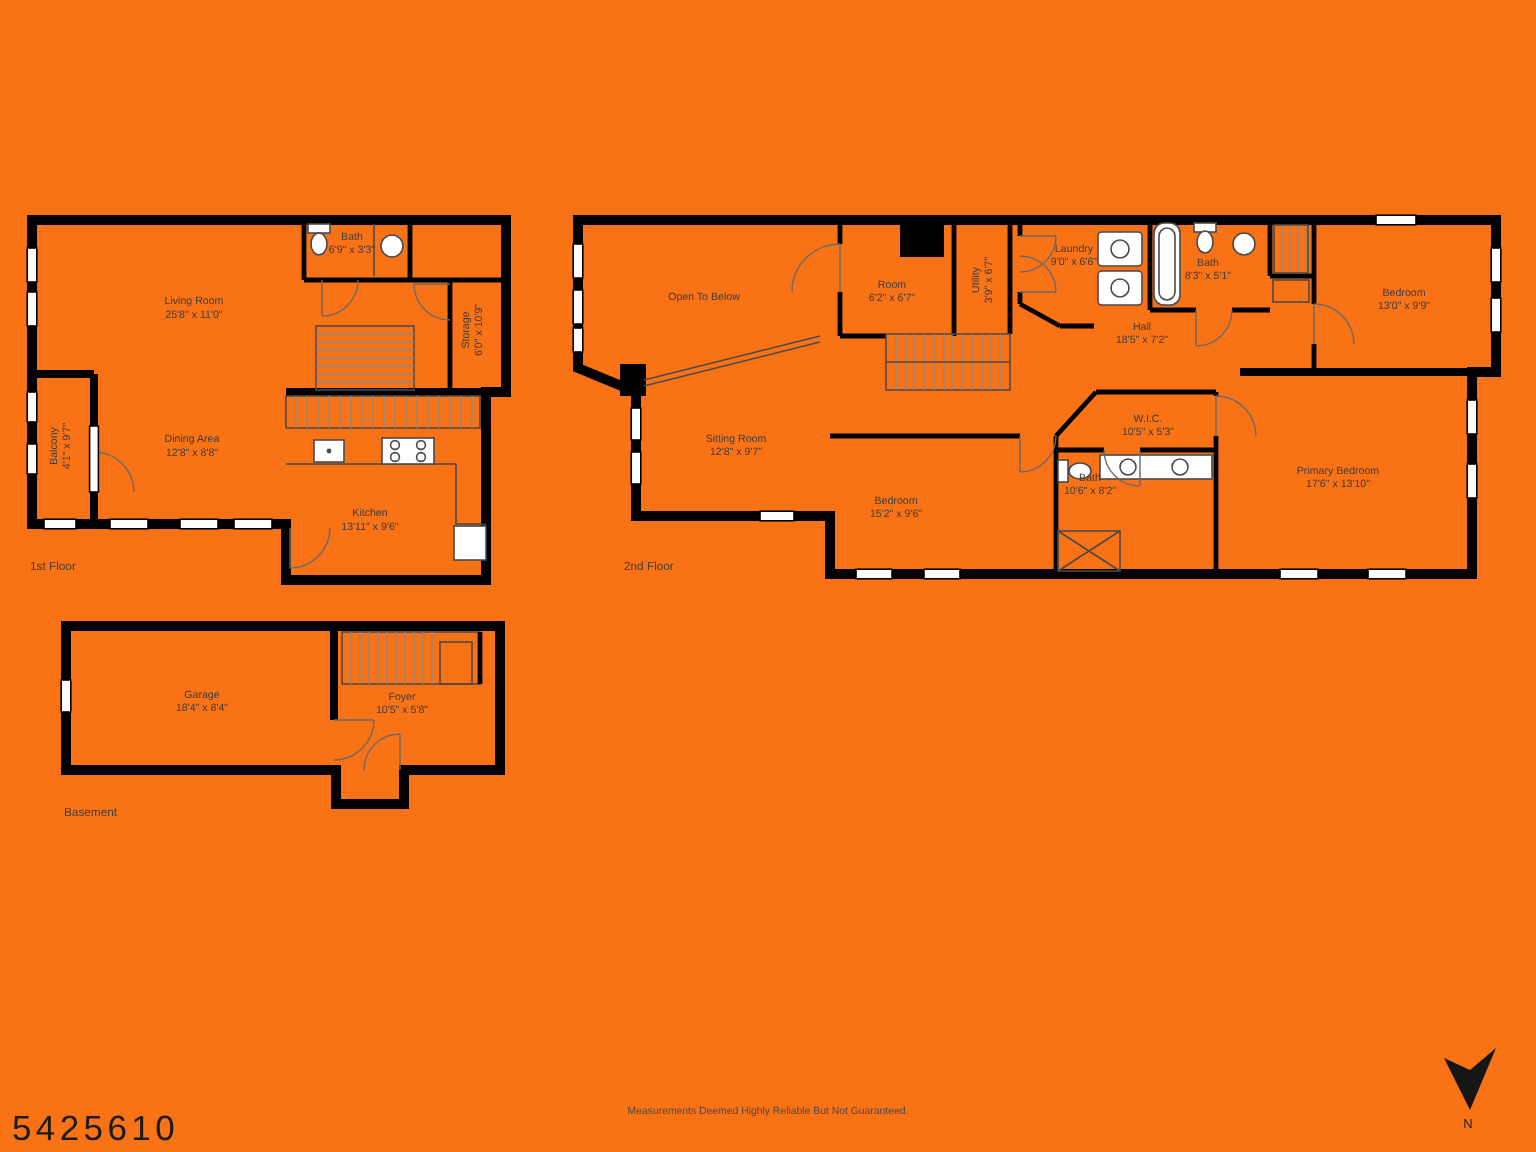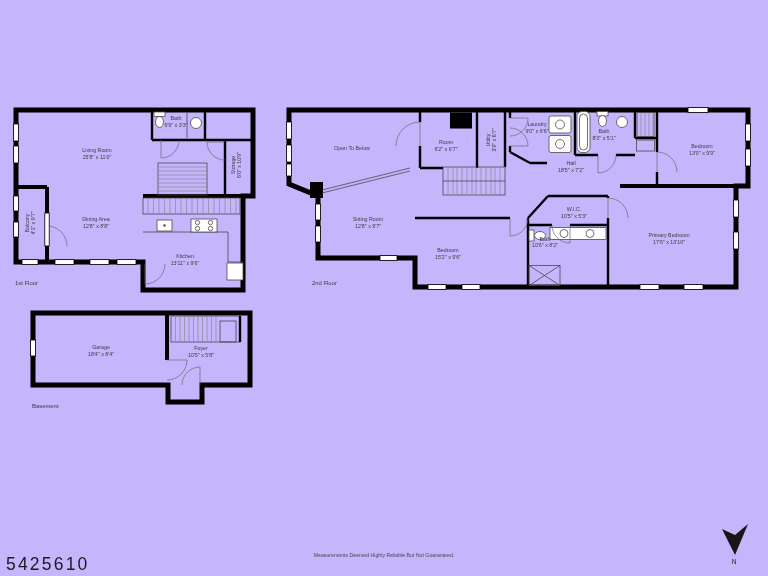--- a/index.html
+++ b/index.html
@@ -1,16 +1,16 @@
 <!DOCTYPE html>
 <html><head>
 <meta charset="utf-8">
 <style>
   html,body{margin:0;padding:0;background:#fff;}
-  #page{position:relative;width:768px;height:576px;background:#c4b5fd;overflow:hidden;}
+  #page{position:relative;width:768px;height:576px;background:#f97316;overflow:hidden;}
   svg{display:block;}
   .wx{stroke:#000;stroke-width:5;fill:none;stroke-linejoin:miter;}
   .wt{stroke:#000;stroke-width:4;fill:none;}
   .wi{stroke:#000;stroke-width:2.4;fill:none;}
   .fx{stroke:#4a4a4a;stroke-width:.8;fill:#fff;}
   .fxn{stroke:#4a4a4a;stroke-width:.8;fill:none;}
   .door{stroke:#6a6a6a;stroke-width:.7;fill:none;}
   .stair{stroke:#8a8a8a;stroke-width:.7;fill:none;}
   .win{fill:#fff;stroke:#000;stroke-width:.8;}
   .lbl{font-family:"Liberation Sans",sans-serif;font-size:5.3px;fill:#3d3d3d;text-anchor:middle;}

